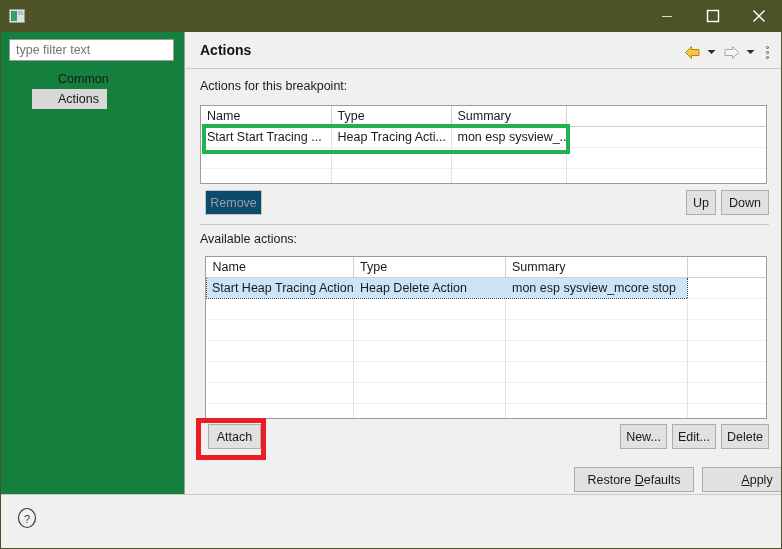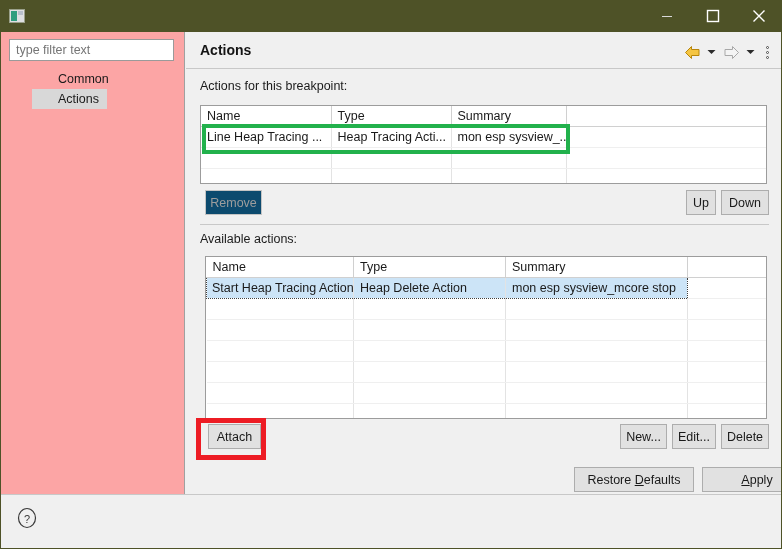--- a/index.html
+++ b/index.html
@@ -71,21 +71,21 @@
     align-items: center;
     justify-content: center;
   }
   .win-btn svg { display: block; }
 
   
   .sidebar {
     position: absolute;
     left: 0; top: 32px;
     width: 185px; height: 462px;
-    background: #fca5a5;
+    background: #15803d;
     border-right: 1px solid #a0a0a0;
     box-sizing: border-box;
   }
   .filter-box {
     position: absolute;
     left: 9px; top: 7px;
     width: 165px; height: 22px;
     border: 1px solid #9a9a9a;
     background: #ffffff;
     box-sizing: border-box;
@@ -383,21 +383,21 @@
         <thead>
           <tr>
             <th>Name</th>
             <th>Type</th>
             <th>Summary</th>
             <th class="last"></th>
           </tr>
         </thead>
         <tbody>
           <tr>
-            <td>Line Heap Tracing ...</td>
+            <td>Start Start Tracing ...</td>
             <td>Heap Tracing Acti...</td>
             <td>mon esp sysview_...</td>
             <td class="last"></td>
           </tr>
           <tr>
             <td></td>
             <td></td>
             <td></td>
             <td class="last"></td>
           </tr>

